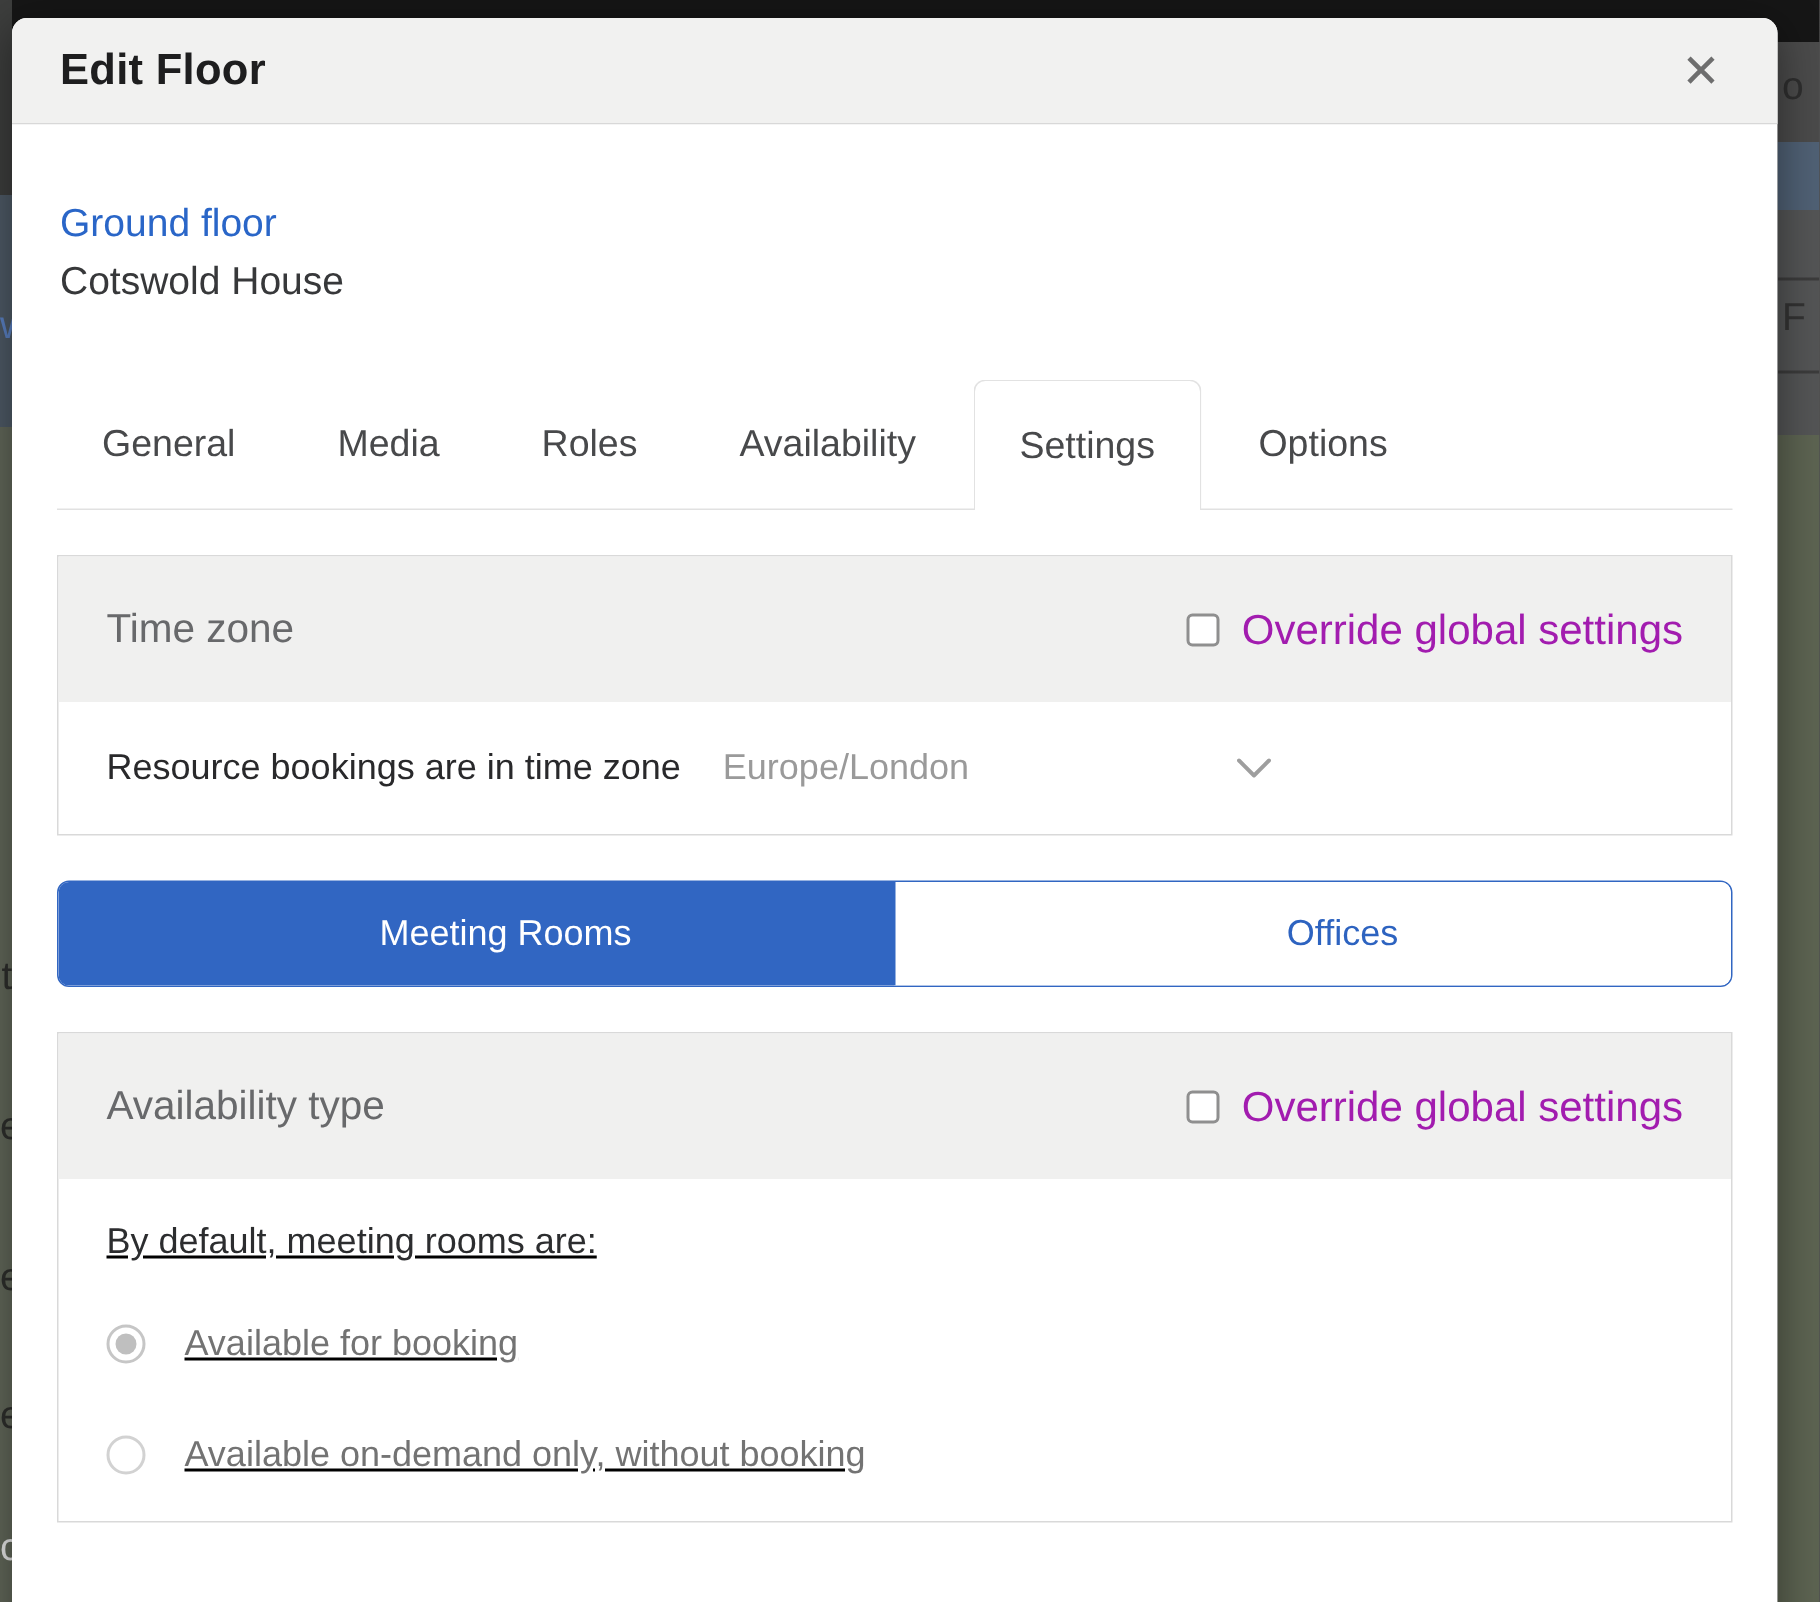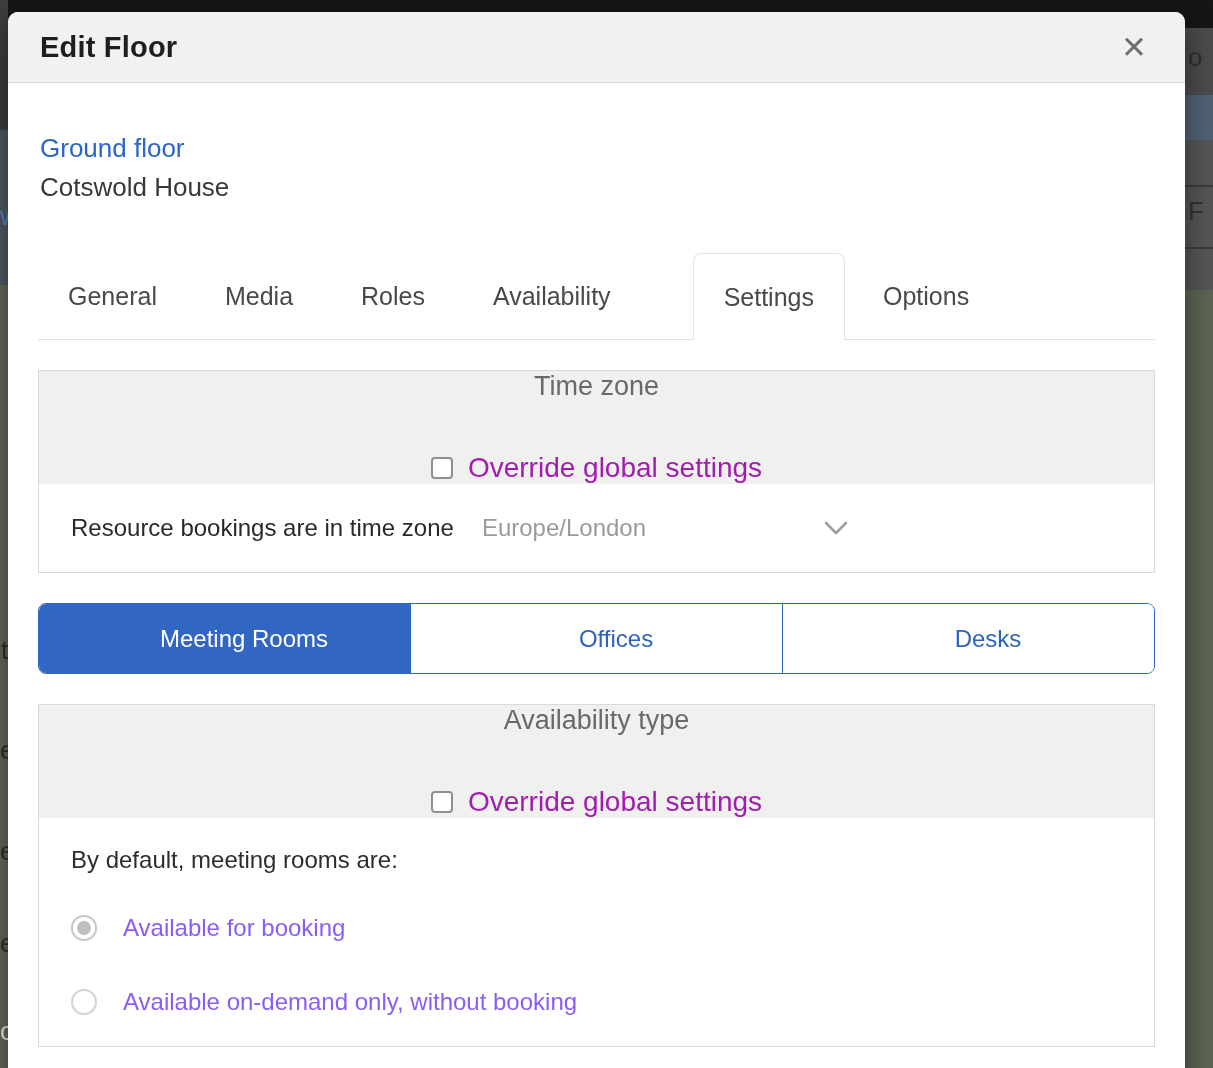--- a/index.html
+++ b/index.html
@@ -74,34 +74,32 @@
     font-size: 25px; color: #48494b;
     cursor: pointer;
   }
   .tab.active {
     background: #ffffff;
     border: 1px solid #e2e2e2;
     border-bottom: none;
     border-radius: 8px 8px 0 0;
     margin-bottom: -1px;
     position: relative;
-    margin-left: 44px;
   }
 
   
   .section {
     border: 1px solid #d9d9d9;
     margin-top: 30px;
   }
   .section-header {
-    height: 113px;
+    height: 97px;
     background: #f0f0ef;
     display: flex; align-items: center; justify-content: space-between;
     padding: 0 32px;
-    flex-direction: column;
   }
   .section-title { font-size: 27px; color: #68696b; }
   .override { display: flex; align-items: center; cursor: pointer; }
   .checkbox {
     width: 22px; height: 22px;
     background: #ffffff;
     border: 2px solid #8f8f8f;
     border-radius: 4px;
     margin-right: 15px;
     box-sizing: border-box;
@@ -133,37 +131,37 @@
     color: #2d63c0;
     background: #ffffff;
     border-left: 1px solid #3166c2;
     cursor: pointer;
     padding-left: 39px;
   }
   .segment:first-child { border-left: none; }
   .segment.active { background: #3166c2; color: #ffffff; }
 
   
-  .avail-body { padding: 28px 32px 30px; }
+  .avail-body { padding: 28px 32px 30px; text-decoration: underline; }
   .avail-intro { font-size: 24px; color: #2c2d2f; }
   .radio-row { display: flex; align-items: center; cursor: pointer; }
   .radio-row.first { margin-top: 40px; }
   .radio-row.second { margin-top: 46px; }
   .radio {
     width: 26px; height: 26px;
     border-radius: 50%;
     box-sizing: border-box;
     margin-right: 26px;
     display: flex; align-items: center; justify-content: center;
     background: #fff;
   }
   .radio.selected { border: 2px solid #c6c6c6; }
   .radio.selected .radio-dot { width: 14px; height: 14px; border-radius: 50%; background: #bfbfbf; }
   .radio.unselected { border: 2px solid #d2d2d2; }
-  .radio-label { font-size: 24px; color: #8b5cf6; }
+  .radio-label { font-size: 24px; color: #737373; }
 </style>
 </head>
 <body>
 
 <div class="bg-strip bg-strip-left">
   <span class="bg-frag" style="left:0; top:203px; color:#5b82c4;">w</span>
   <span class="bg-frag" style="left:1px; top:637px; color:#2e2f2c;">ti</span>
   <span class="bg-frag" style="left:0; top:737px; color:#2e2f2c;">e</span>
   <span class="bg-frag" style="left:0; top:838px; color:#2e2f2c;">e</span>
   <span class="bg-frag" style="left:0; top:930px; color:#2e2f2c;">e</span>
@@ -216,21 +214,20 @@
                 <polyline points="3,3 13,13 23,3" fill="none" stroke="#9e9e9e" stroke-width="2.6" stroke-linecap="round" stroke-linejoin="round"></polyline>
               </svg>
           </span>
         </div>
       </div>
     </div>
 
     <div class="segmented">
       <div class="segment active">Meeting Rooms</div>
       <div class="segment">Offices</div>
-      <div class="segment">Desks</div>
     </div>
 
     <div class="section">
       <div class="section-header">
         <span class="section-title">Availability type</span>
         <div class="override">
           <div class="checkbox"></div>
           <span class="override-label">Override global settings</span>
         </div>
       </div>

